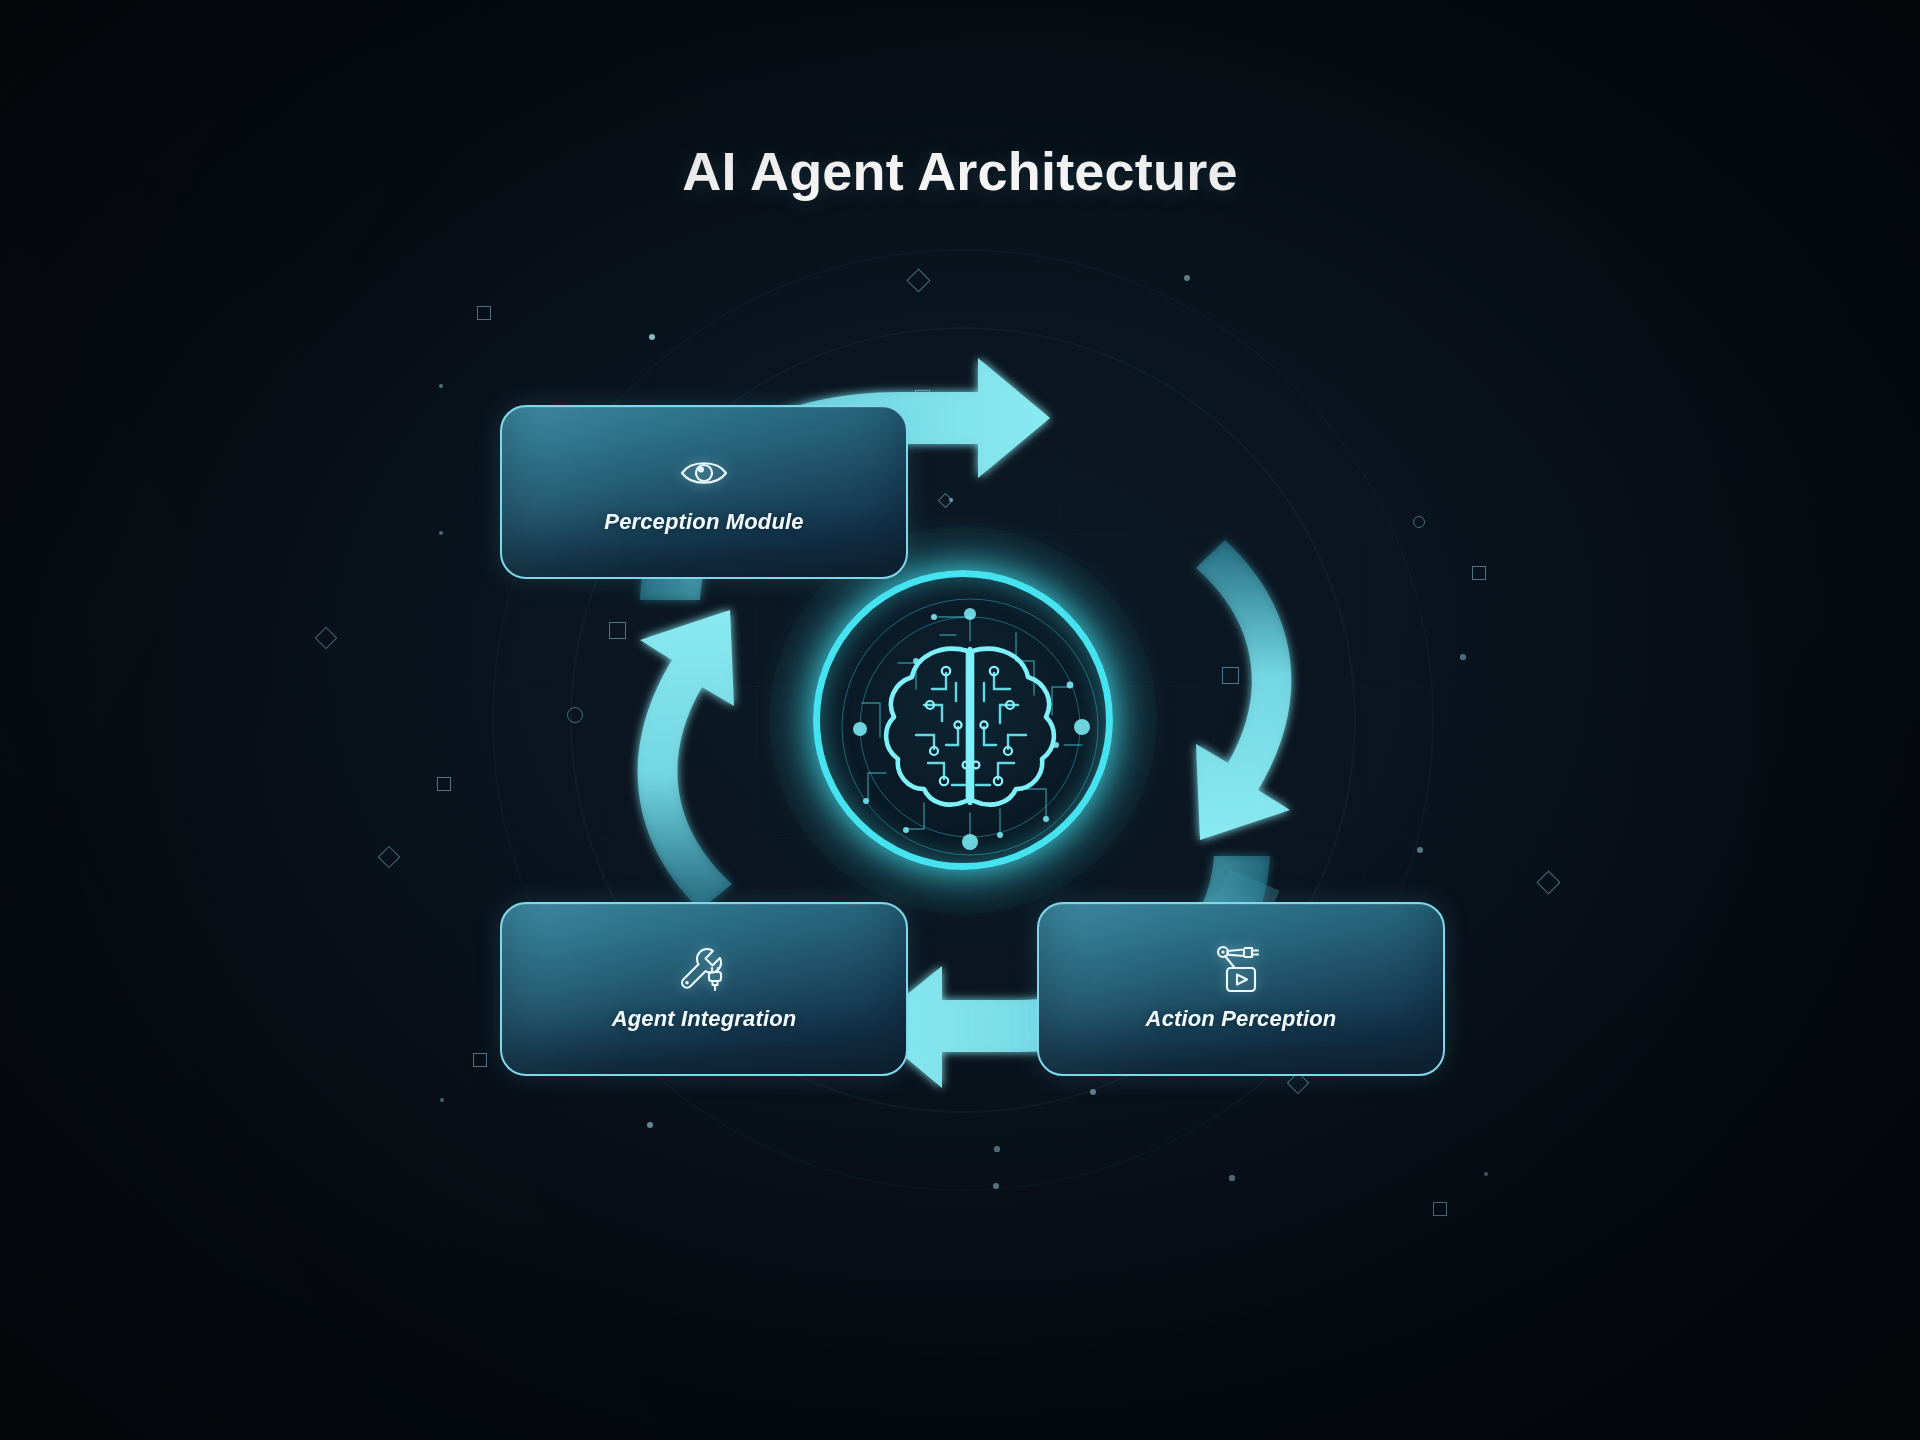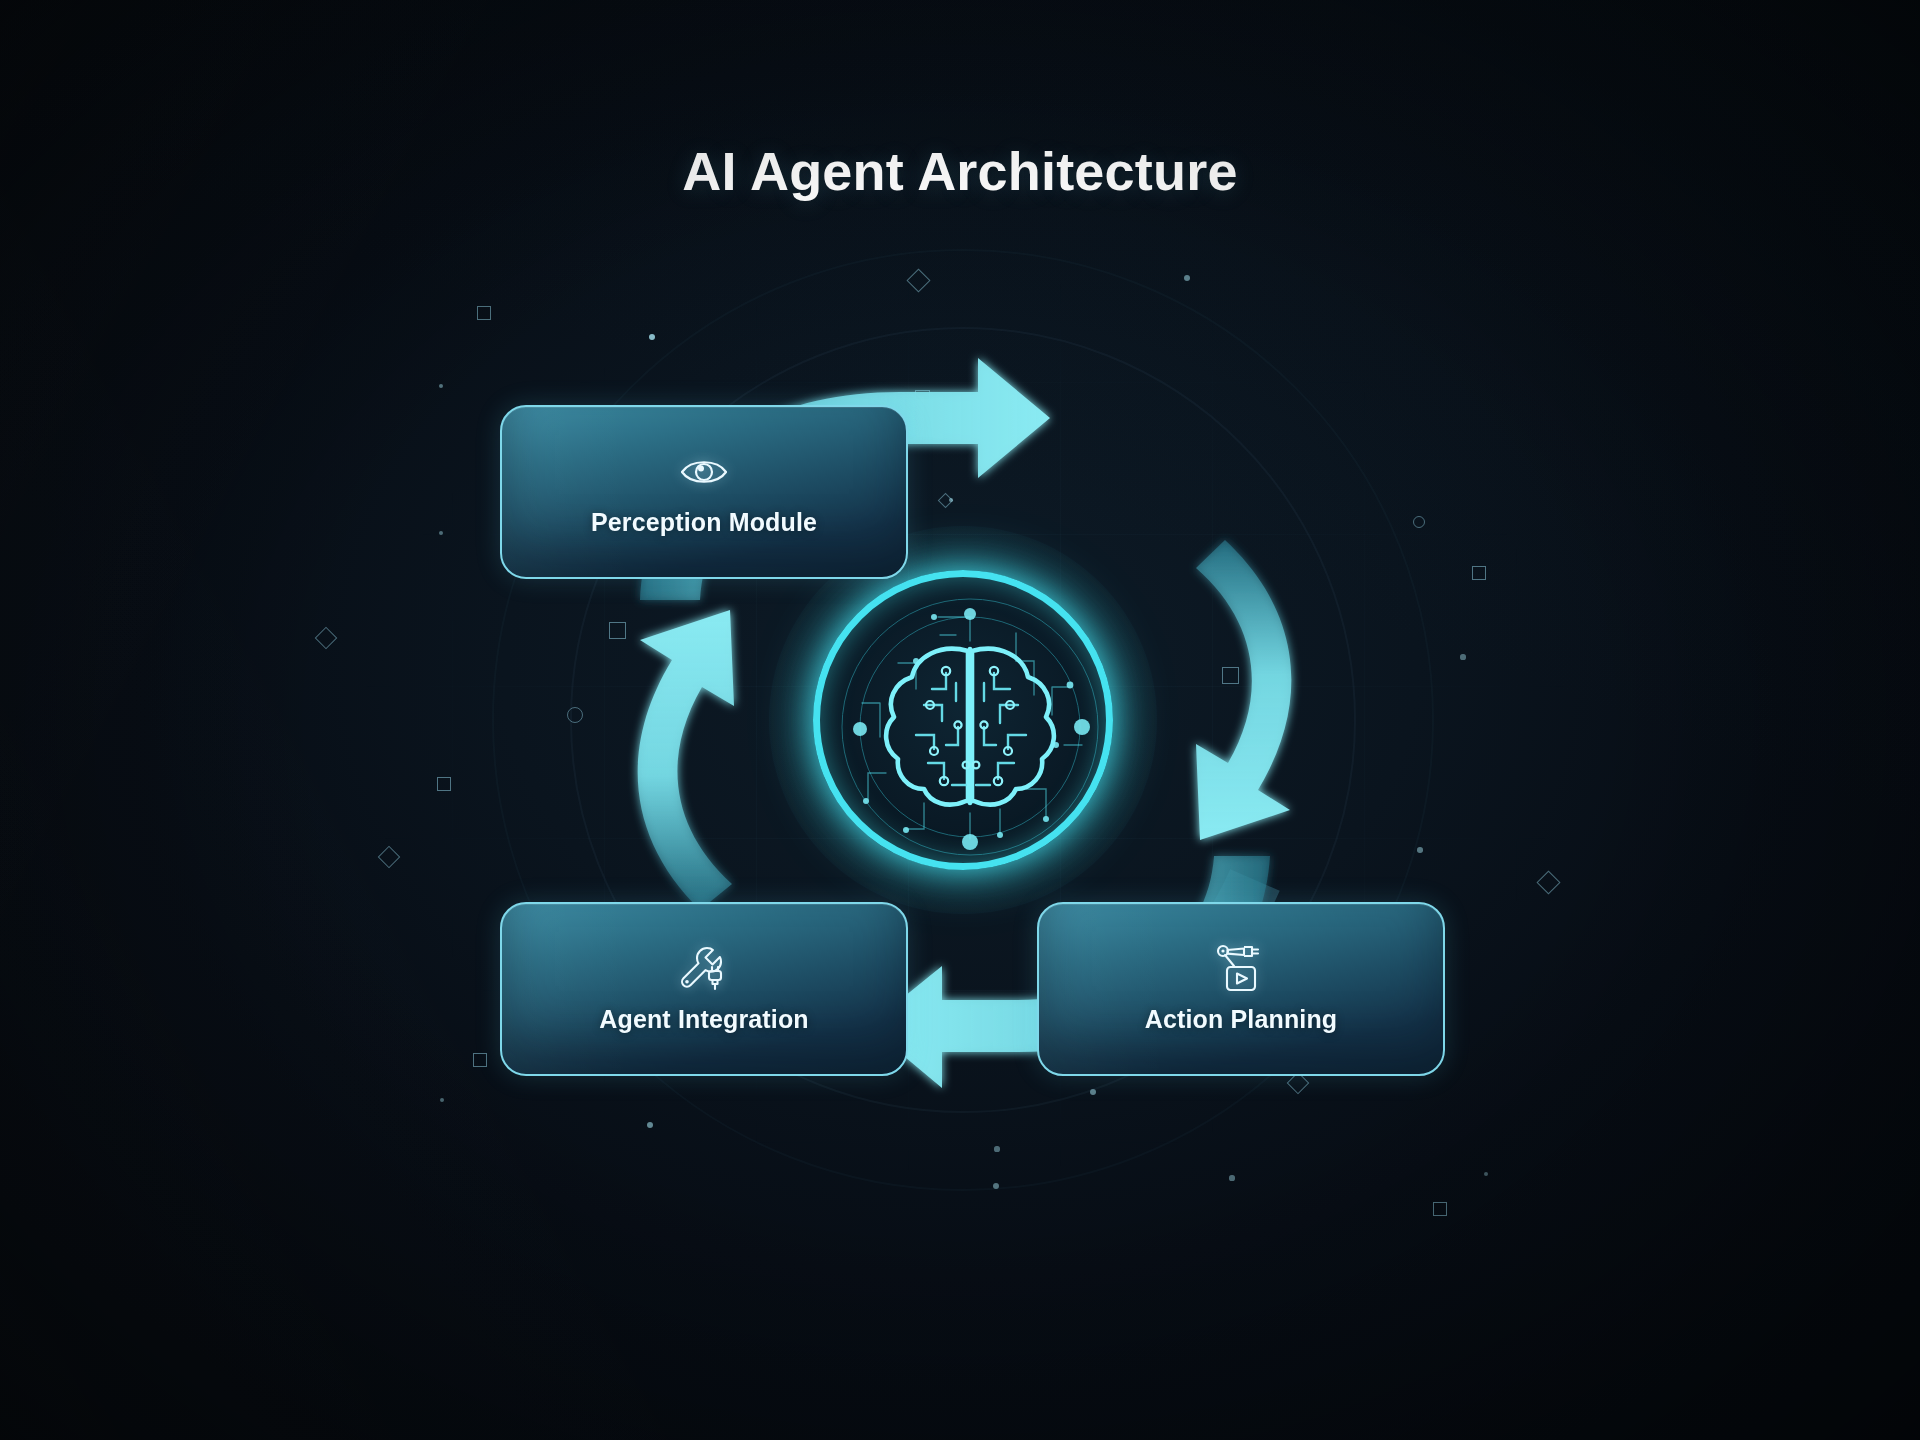--- a/index.html
+++ b/index.html
@@ -115,27 +115,28 @@
     margin-bottom: 12px;
     display: flex;
     align-items: center;
     justify-content: center;
     filter: drop-shadow(0 0 6px rgba(190,235,250,0.45));
     position: relative;
     z-index: 2;
   }
   .node-label {
     color: #f2fbff;
-    font-size: 25px;
+    font-size: 22px;
     font-weight: 700;
     letter-spacing: 0.15px;
     text-shadow: 0 1px 8px rgba(0,0,0,0.42);
     position: relative;
     z-index: 2;
     white-space: nowrap;
+    font-style: italic;
   }
 
   #node-perception { left: 500px; top: 405px; }
   #node-planning   { left: 1037px; top: 405px; }
   #node-tool       { left: 500px; top: 902px; }
   #node-action     { left: 1037px; top: 902px; }
 
   
   .hub {
     position: absolute;
@@ -432,21 +433,21 @@
         <circle cx="9" cy="7" r="5"></circle>
         <circle cx="9" cy="7" r="1.6" fill="#eaf9ff" stroke="none"></circle>
         <path d="M13.5 6 L30 4.5 L30 11 L13.5 9.6 Z" stroke-linejoin="round"></path>
         <path d="M30 3 L38 3 L38 12 L30 12" stroke-linejoin="round"></path>
         <path d="M38 5.5 L44 5.5 M38 9.5 L44 9.5" stroke-linecap="round"></path>
         <path d="M11 11 L20 22" stroke-linecap="round"></path>
         <rect x="13" y="23" width="28" height="23" rx="3.5"></rect>
         <path d="M23 29.5 L33 34.5 L23 39.5 Z" stroke-linejoin="round"></path>
       </svg>
     </div>
-    <div class="node-label">Action Planning</div>
+    <div class="node-label">Action Perception</div>
   </div>
 
   <div class="node" id="node-tool">
     <div class="node-icon">
       <svg width="54" height="48" viewBox="0 0 54 48" fill="none" stroke="#eaf9ff" stroke-width="2.1">
         <path d="M30 3 C24.5 3 20 7.5 20 13 C20 15 20.5 16.8 21.5 18.3
                  L6.5 33.3 C4.6 35.2 4.6 38.3 6.5 40.2 C8.4 42.1 11.5 42.1 13.4 40.2
                  L28.4 25.2 C29.9 26.1 31.9 26.7 34 26.7
                  C39.5 26.7 44 22.2 44 16.7 C44 15 43.6 13.4 42.9 12
                  L35.5 19.4 L28.5 12.4 L35.9 5 C34.6 3.7 32.4 3 30 3 Z" stroke-linejoin="round"></path>

